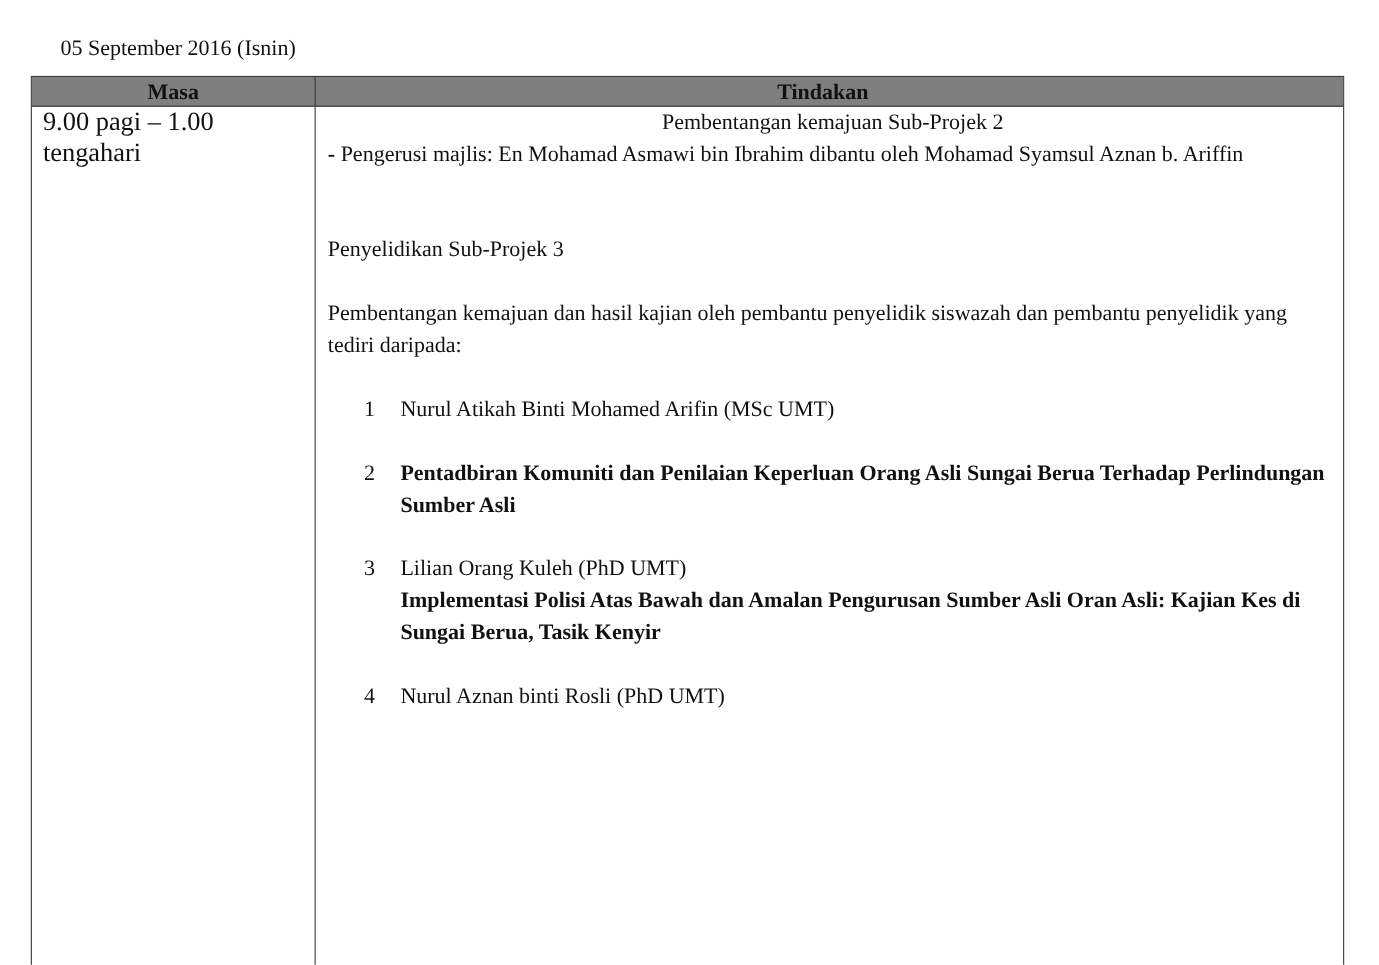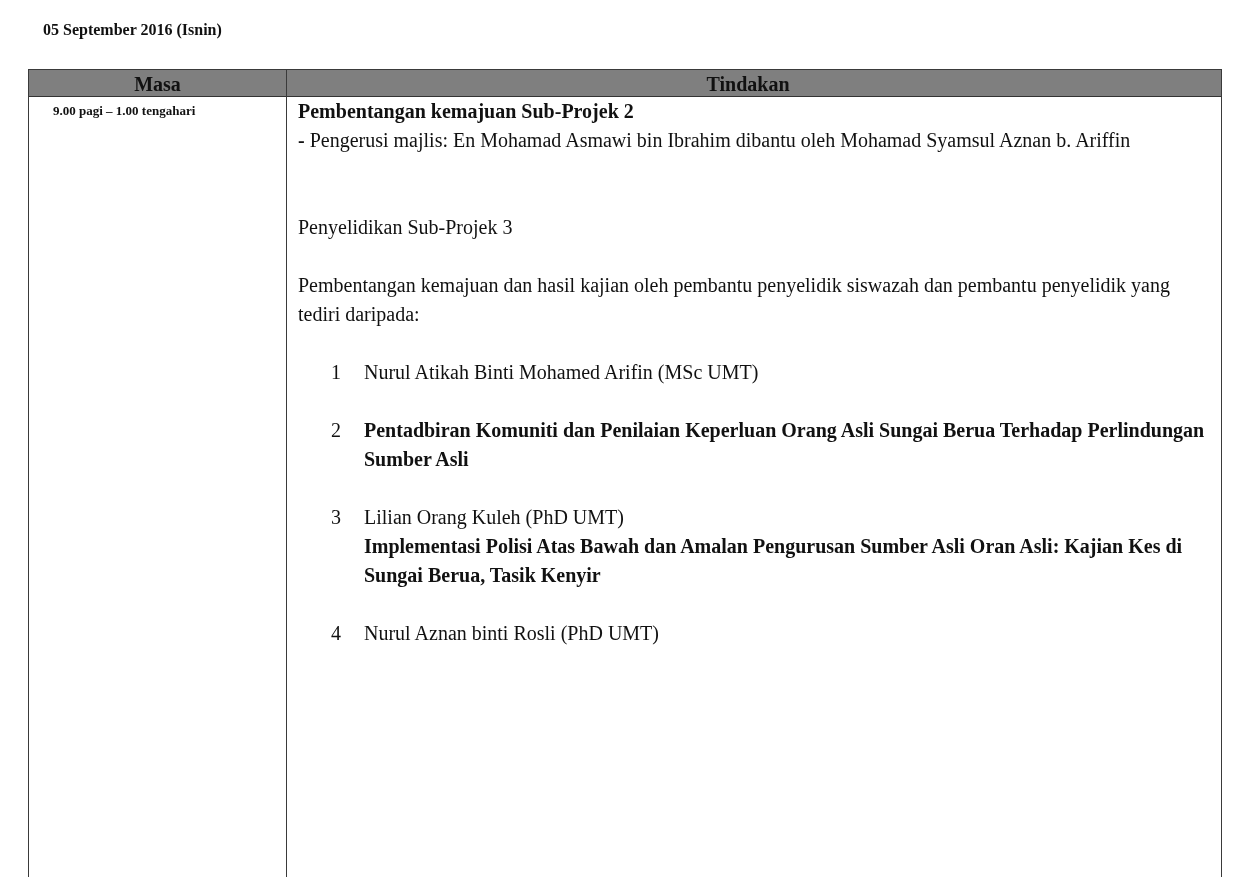--- a/index.html
+++ b/index.html
@@ -3,21 +3,21 @@
 <meta charset="utf-8">
 <style>
   html, body { margin: 0; padding: 0; background: #ffffff; }
   body {
     width: 1254px; height: 877px; position: relative; overflow: hidden;
     font-family: "Liberation Serif", "DejaVu Serif", serif;
     color: #111111;
   }
   .date-heading {
     position: absolute; left: 39px; top: 17px;
-    font-size: 16px; font-weight: bold; margin: 4px;
+    font-size: 20px; font-weight: normal; margin: 16px;
   }
   .schedule {
     position: absolute; left: 28px; top: 69px;
     width: 1194px; height: 822px;
     border: 1.5px solid #3a3a3a; box-sizing: border-box;
   }
   .hdr {
     position: absolute; left: 0; top: 0; right: 0; height: 27px;
     background: #7f7f7f; border-bottom: 1.5px solid #333;
     box-sizing: border-box;
@@ -26,29 +26,29 @@
     position: absolute; top: 0; height: 26px; line-height: 28px;
     font-size: 20px; font-weight: bold; text-align: center; color: #111;
   }
   .hdr-masa { left: 0; width: 257px; }
   .hdr-tindakan { left: 246px; right: 0; }
   .col-divider {
     position: absolute; left: 257px; top: 0; bottom: 0; width: 0;
     border-left: 1.5px solid #3a3a3a;
   }
   .time-cell {
-    position: absolute; left: 24px; top: 27px; width: 240px;
-    font-size: 13px; line-height: 28px; font-weight: bold;
+    position: absolute; left: 10px; top: 27px; width: 240px;
+    font-size: 24px; line-height: 28px;
   }
   .action-cell {
     position: absolute; left: 269px; top: 27px; width: 918px;
     font-size: 20px; line-height: 29px;
   }
   .p { margin: 0; }
-  .bold { font-weight: bold; }
+  .bold { font-weight: normal; text-align: center; }
   .chair { padding-left: 10px; text-indent: -10px; }
   .chair .dash { font-weight: bold; }
   .gap { height: 29px; }
   .item { position: relative; padding-left: 66px; }
   .item .num { position: absolute; left: 33px; top: 0; }
   .item .title { font-weight: bold; }
 </style>
 </head>
 <body>
 

